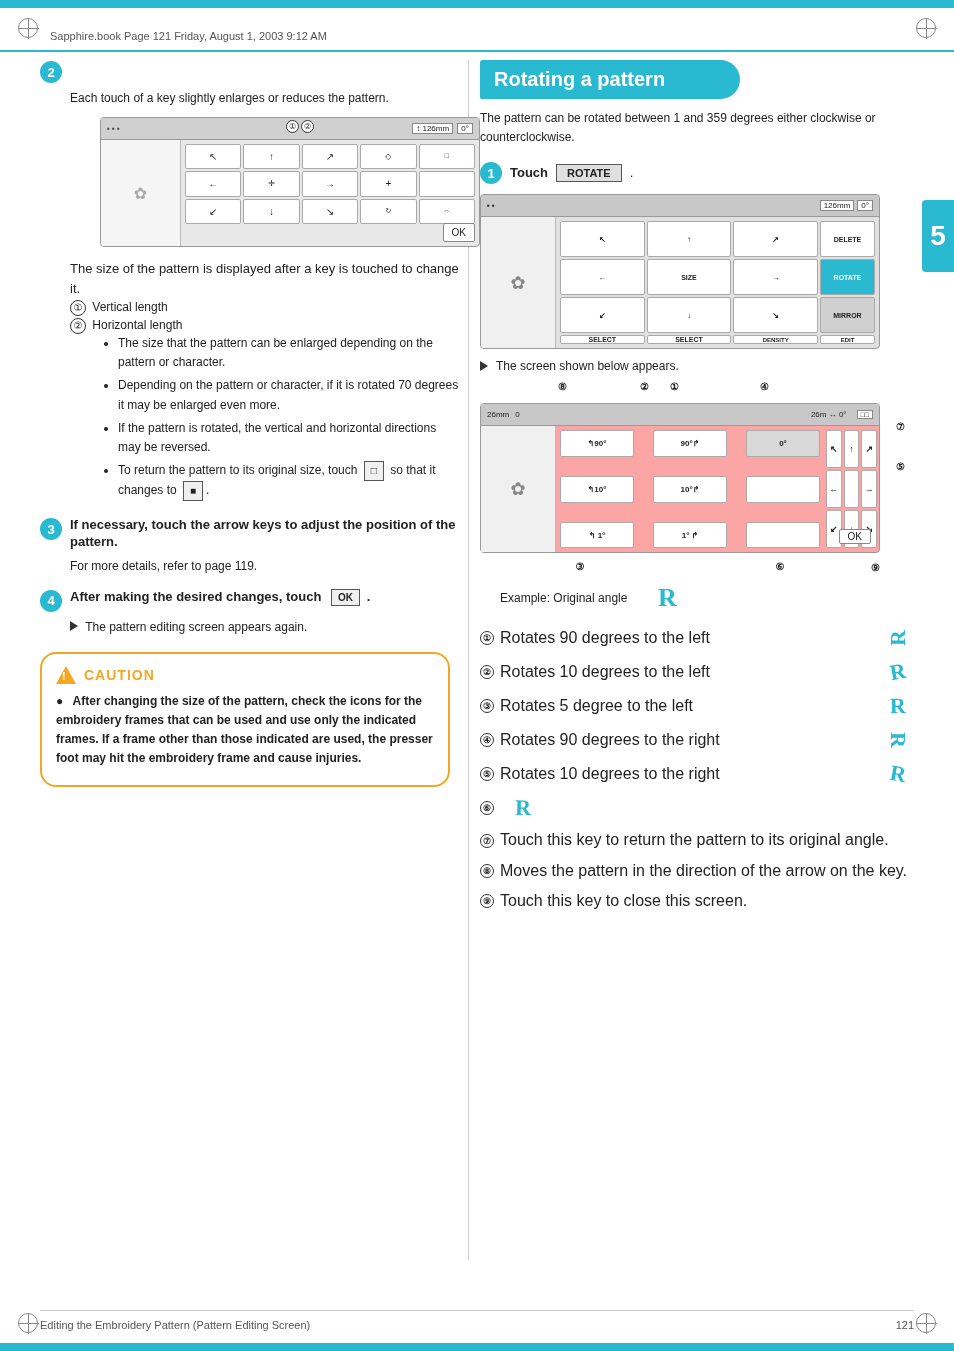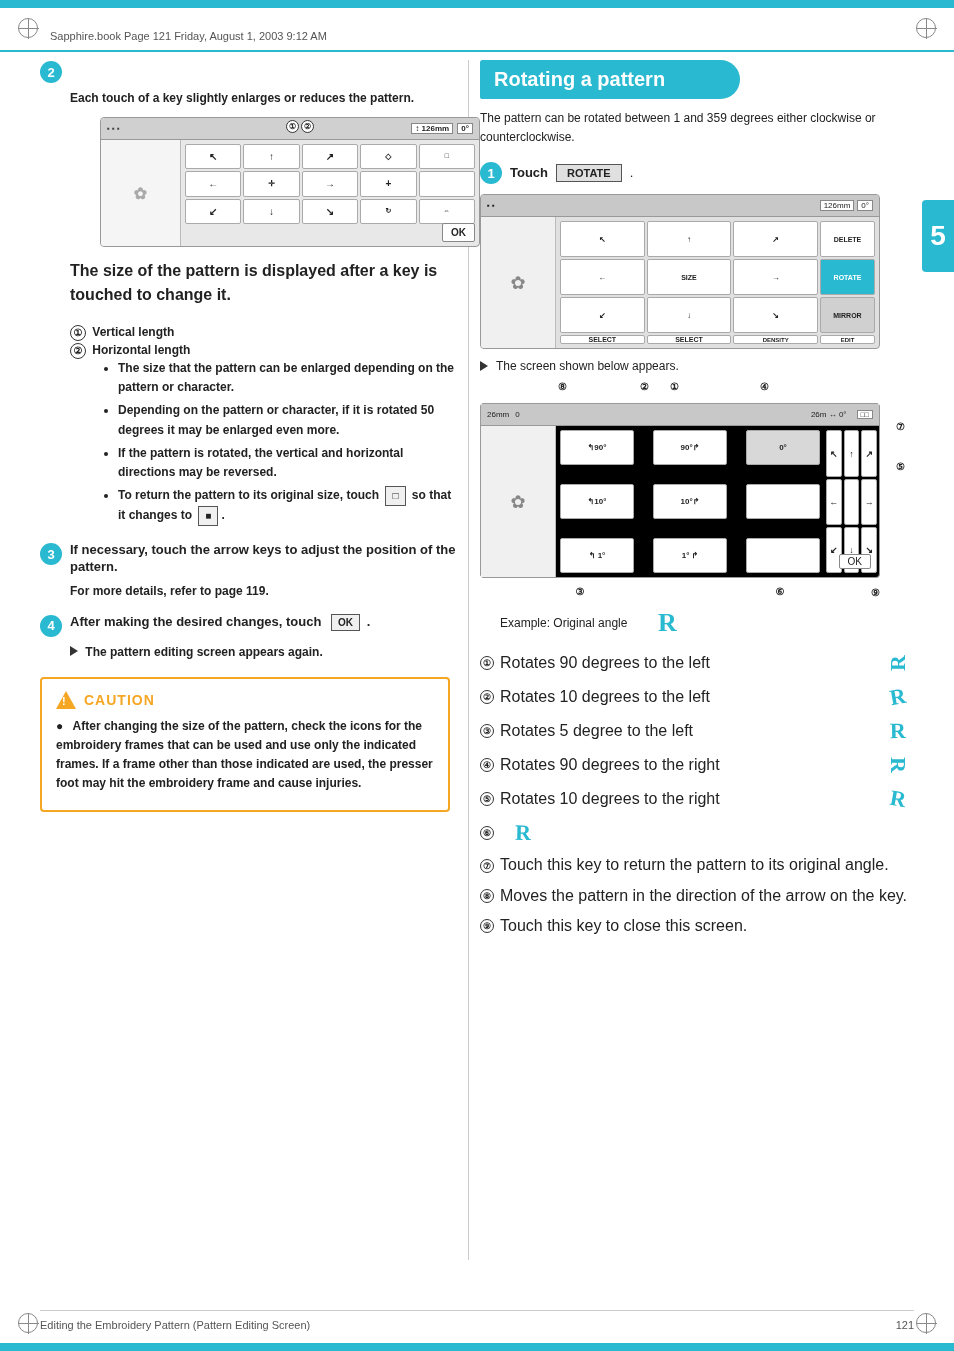--- a/index.html
+++ b/index.html
@@ -111,21 +111,20 @@
     }
     .step-title {
       font-weight: bold;
       font-size: 13px;
       line-height: 1.3;
     }
     .step-body {
       margin-left: 30px;
       font-size: 12px;
       line-height: 1.5;
-      font-weight: bold;
     }
 
     
     .machine-screen {
       background: #e8e8e8;
       border: 1px solid #999;
       border-radius: 4px;
       width: 380px;
       height: 130px;
       margin: 10px 0 10px 30px;
@@ -206,21 +205,21 @@
       padding: 1px 6px;
       font-size: 10px;
       margin: 0 3px;
       vertical-align: middle;
       background: #f0f0f0;
     }
 
     
     .caution-box {
       border: 2px solid #f5a623;
-      border-radius: 4px;
+      border-radius: 16px;
       padding: 12px 14px;
       margin-left: 0;
       margin-top: 16px;
       width: 410px;
     }
     .caution-header {
       display: flex;
       align-items: center;
       gap: 8px;
       margin-bottom: 8px;
@@ -361,25 +360,25 @@
       width: 0; height: 0;
       border-top: 5px solid transparent;
       border-bottom: 5px solid transparent;
       border-left: 8px solid #333;
       display: inline-block;
       margin-right: 4px;
     }
 
     
     .rotate-screen {
-      background: #000000;
+      background: #fca5a5;
       border: 1px solid #999;
       border-radius: 4px;
       width: 400px;
-      height: 175px;
+      height: 150px;
       margin-bottom: 8px;
       position: relative;
     }
     .rs-top {
       height: 22px;
       background: #c8c8c8;
       border-bottom: 1px solid #999;
       display: flex;
       align-items: center;
       padding: 0 6px;
@@ -551,27 +550,27 @@
             </div>
           </div>
         </div>
 
         <div style="position:absolute; top:2px; left:185px; display:flex; gap:2px;">
           <span style="border:1px solid #333; border-radius:50%; width:13px; height:13px; display:inline-flex; align-items:center; justify-content:center; font-size:8px; background:#fff;">①</span>
           <span style="border:1px solid #333; border-radius:50%; width:13px; height:13px; display:inline-flex; align-items:center; justify-content:center; font-size:8px; background:#fff;">②</span>
         </div>
       </div>
 
-      <p style="margin-top:12px; font-size:16px;">The size of the pattern is displayed after a key is touched to change it.</p>
-      <p style="font-size:12px;margin-top:16px;"><span class="circle-num">①</span> Vertical length</p>
+      <p style="margin-top:12px; font-size:13px;">The size of the pattern is displayed after a key is touched to change it.</p>
+      <p style="font-size:12px;"><span class="circle-num">①</span> Vertical length</p>
       <p style="font-size:12px;"><span class="circle-num">②</span> Horizontal length</p>
 
       <ul class="bullet-list">
         <li>The size that the pattern can be enlarged depending on the pattern or character.</li>
-        <li>Depending on the pattern or character, if it is rotated 50 degrees it may be enlarged even more.</li>
+        <li>Depending on the pattern or character, if it is rotated 70 degrees it may be enlarged even more.</li>
         <li>If the pattern is rotated, the vertical and horizontal directions may be reversed.</li>
         <li>To return the pattern to its original size, touch <span class="touch-box">□</span> so that it changes to <span class="touch-box">■</span>.</li>
       </ul>
     </div>
   </div>
 
   <div class="step-block step3-block">
     <div class="step-header">
       <div class="step-circle">3</div>
       <div class="step-title">If necessary, touch the arrow keys to adjust the position of the pattern.</div>

